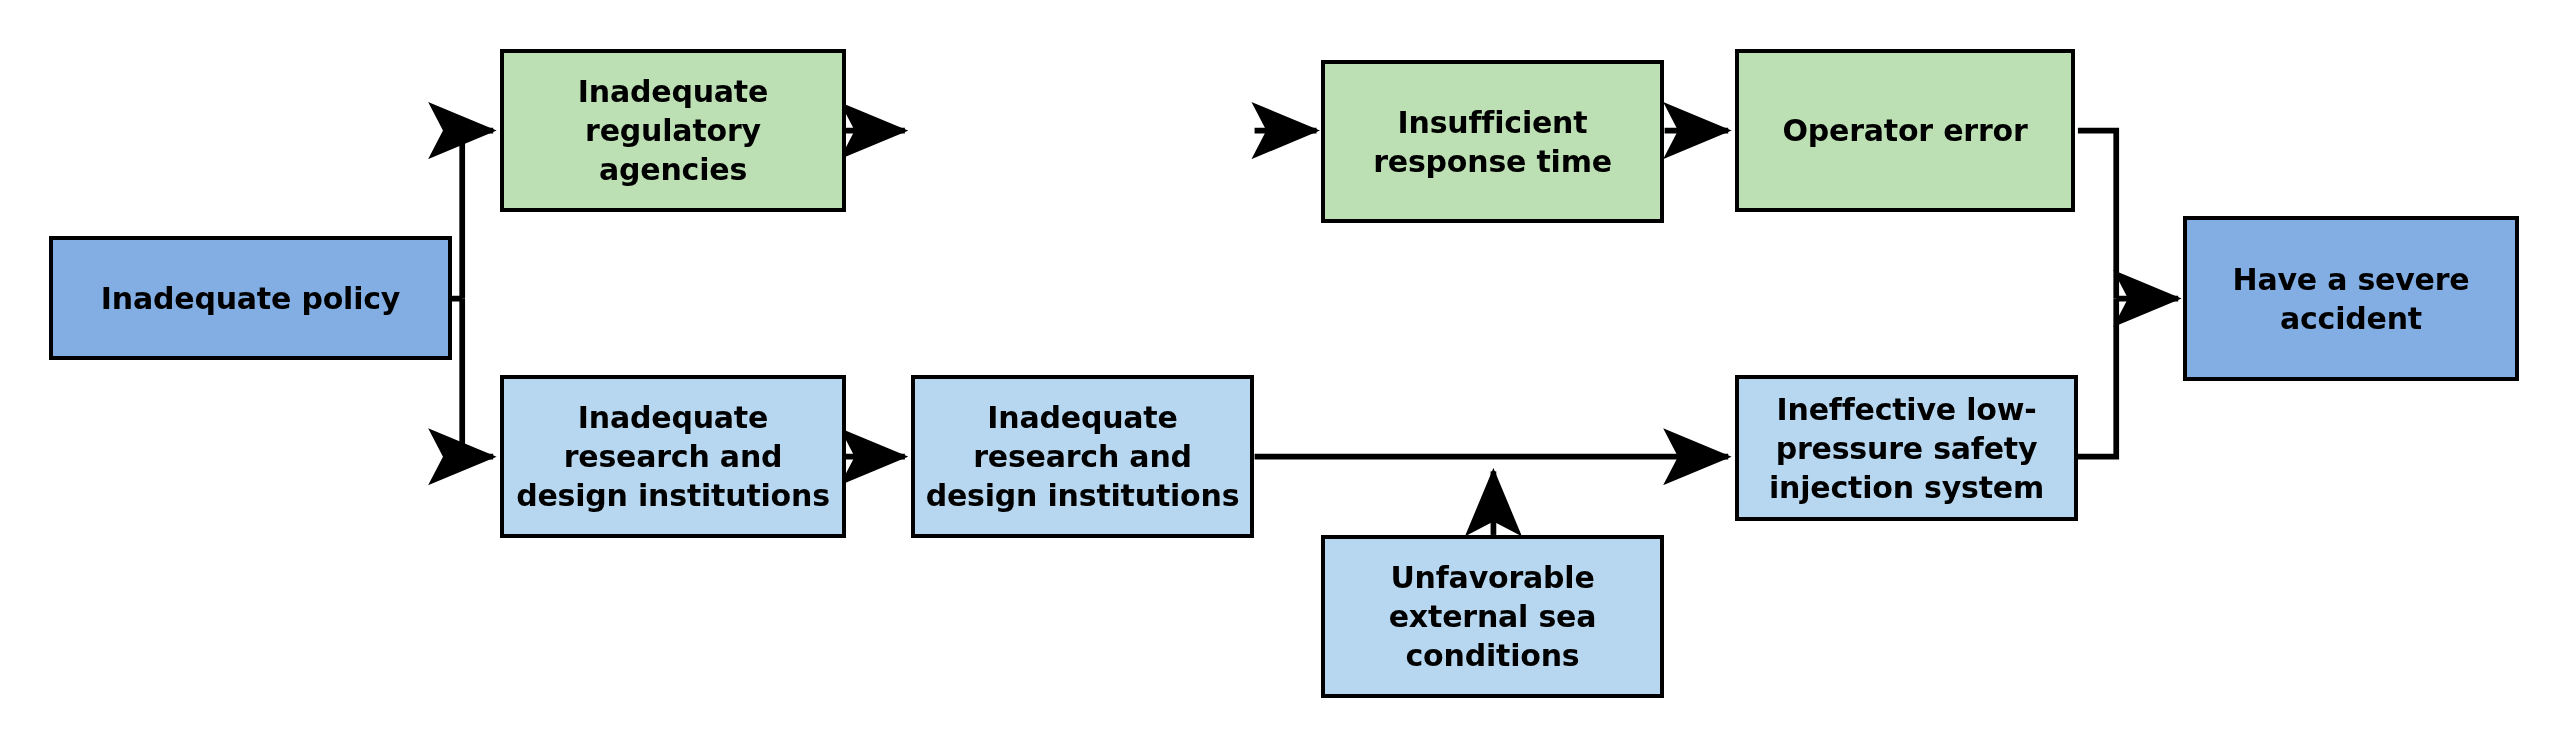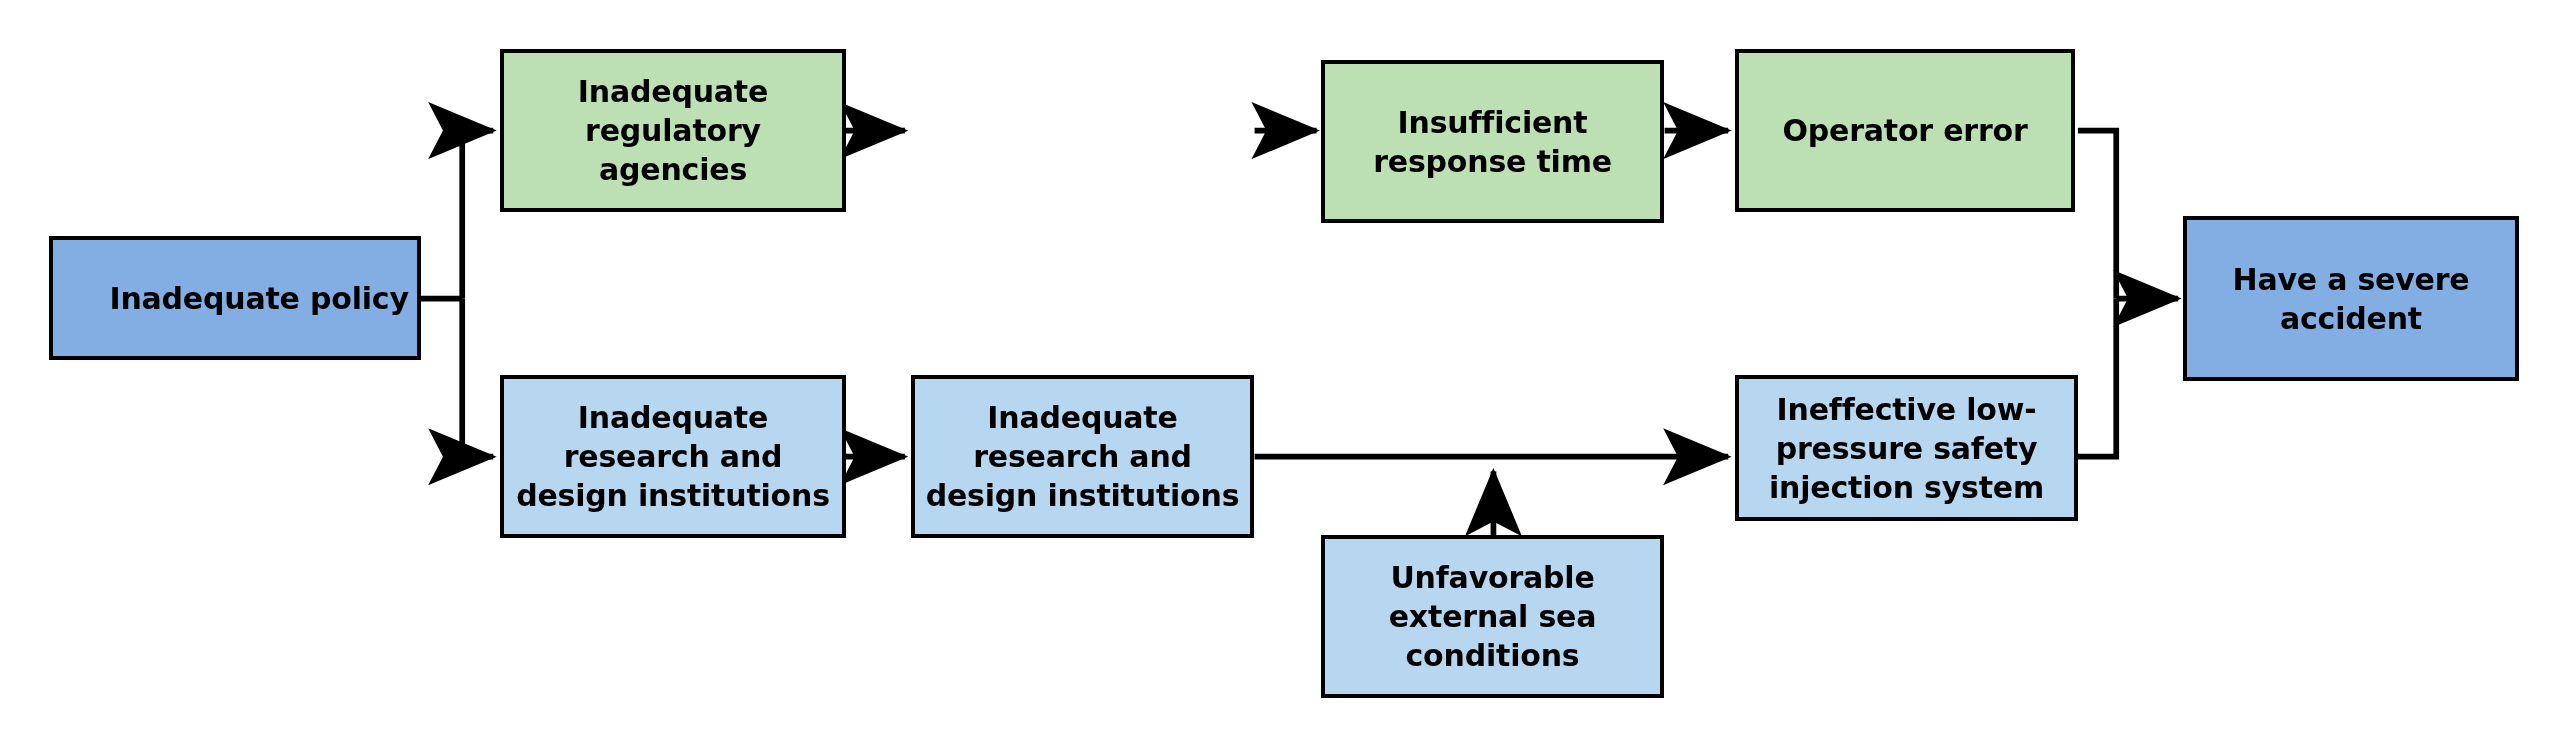--- a/index.html
+++ b/index.html
@@ -71,21 +71,21 @@
     <path d="M1037,560 L1110,560" fill="none" stroke="#000000" stroke-width="7" marker-end="url(#arrow)"></path>
     <path d="M1539,560 L2120,560" fill="none" stroke="#000000" stroke-width="7" marker-end="url(#arrow)"></path>
 
     <path d="M1832,656 L1832,578" fill="none" stroke="#000000" stroke-width="7" marker-end="url(#arrow)"></path>
 
     <path d="M2549,160 L2596,160 L2596,366" fill="none" stroke="#000000" stroke-width="7"></path>
     <path d="M2549,560 L2596,560 L2596,366" fill="none" stroke="#000000" stroke-width="7"></path>
     <path d="M2596,366 L2672,366" fill="none" stroke="#000000" stroke-width="7" marker-end="url(#arrow)"></path>
   </svg>
 
-  <div class="node fill-blue-dark" style="left:49px; top:236px; width:372px; height:124px;text-align:right;">
+  <div class="node fill-blue-dark" style="left:49px; top:236px; width:403px; height:124px;">
     <span class="label">Inadequate policy</span>
   </div>
 
   <div class="node fill-green" style="left:500px; top:49px; width:346px; height:163px;">
     <span class="label">Inadequate
 regulatory
 agencies</span>
   </div>
 
 

